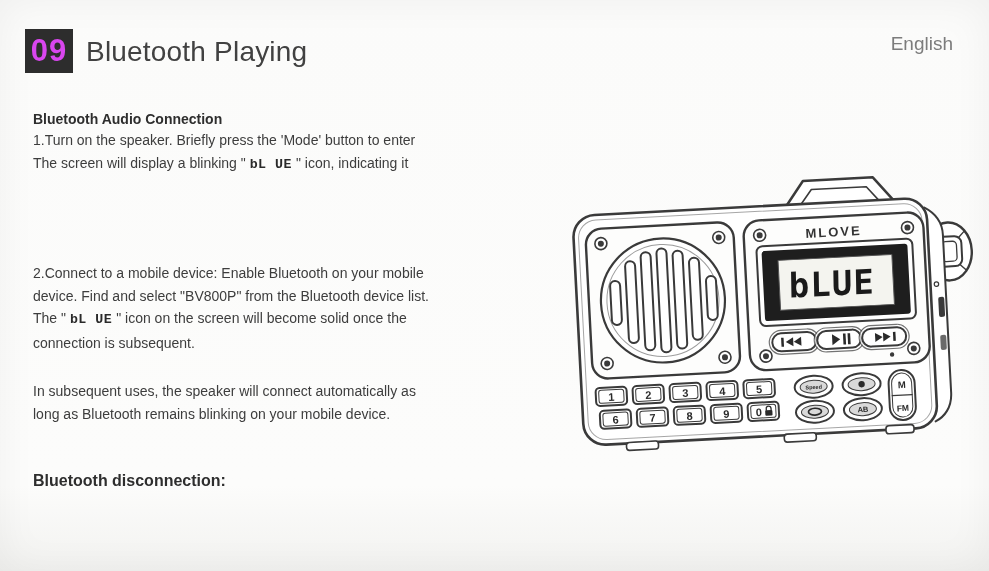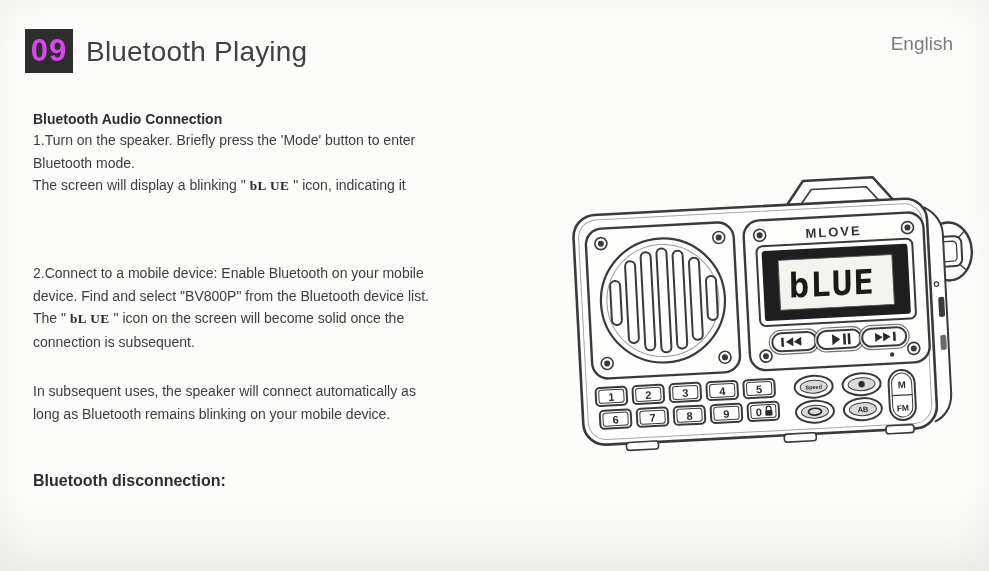--- a/index.html
+++ b/index.html
@@ -33,40 +33,39 @@
   .txt{position:absolute;left:33px;font-size:14px;line-height:22.5px;color:#3d3d3d;}
   .txt .line{display:block;white-space:nowrap;}
   .heading{font-weight:bold;color:#2e2e2e;}
   .h-audio{top:108px;}
   .p-step1{top:129px;}
   .p-step2{top:262px;}
   .p-auto{top:380px;}
   .h-disc{top:470px;font-size:16px;}
   .p-disc{top:497px;}
   .lcd-inline{
-    font-family:Liberation Serif, serif;
+    font-family:Liberation Mono, monospace;
     font-weight:bold;font-size:0.95em;letter-spacing:0.5px;color:#2a2a2a;
   }
   
   .device-figure{position:absolute;left:568px;top:158px;width:412px;height:316px;}
 </style>
 </head>
 <body>
 
 <div class="page">
 
   <div class="section-badge">09</div>
   <div class="page-title">Bluetooth Playing</div>
   <div class="language-label">English</div>
 
   <div class="txt heading h-audio">Bluetooth Audio Connection</div>
 
   <div class="txt p-step1">
     <span class="line">1.Turn on the speaker. Briefly press the 'Mode' button to enter</span>
-    <span class="line">Bluetooth mode.</span>
     <span class="line"><span>The screen will display a blinking " </span><span class="lcd-inline">bL UE</span><span> " icon, indicating it</span></span>
   </div>
 
   <div class="txt p-step2">
     <span class="line">2.Connect to a mobile device: Enable Bluetooth on your mobile</span>
     <span class="line">device. Find and select "BV800P" from the Bluetooth device list.</span>
     <span class="line"><span>The " </span><span class="lcd-inline">bL UE</span><span> " icon on the screen will become solid once the</span></span>
     <span class="line">connection is subsequent.</span>
   </div>
 

